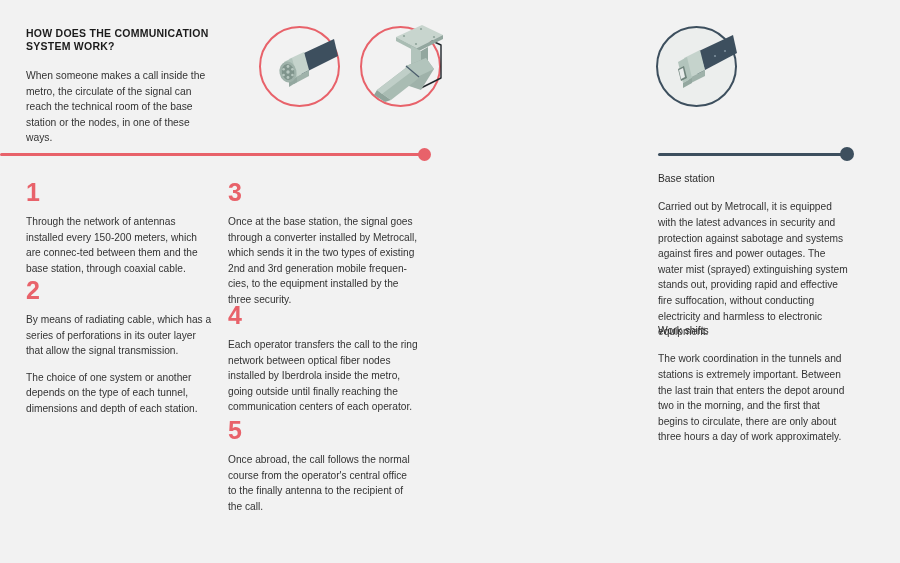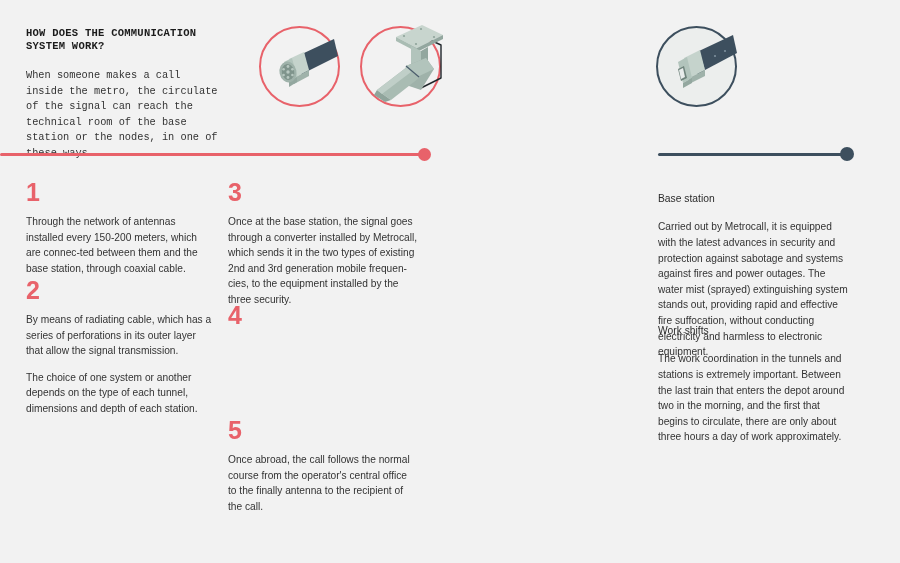--- a/index.html
+++ b/index.html
@@ -11,21 +11,21 @@
     width: 900px;
     height: 563px;
     position: relative;
     overflow: hidden;
     font-family: "Liberation Sans", sans-serif;
     color: #2b2b2b;
     -webkit-font-smoothing: antialiased;
   }
 
   
-  .abs { position: absolute; font-family: Liberation Mono, monospace; }
+  .abs { position: absolute; }
 
   
   #intro {
     left: 26px;
     top: 27px;
     width: 192px;
   }
   #intro .headline {
     font-size: 10.5px;
     font-weight: bold;
@@ -131,21 +131,21 @@
     color: #2b2b2b;
     margin: 0 0 14px 0;
     line-height: 1.3;
   }
   .rsection p {
     font-size: 10.2px;
     line-height: 1.53;
     color: #333333;
     margin: 0;
   }
-  #rsection-base  { top: 192px; }
+  #rsection-base  { top: 172px; }
   #rsection-shift { top: 324px; }
 </style>
 </head>
 <body>
 
 <div class="abs" id="intro">
   <h1 class="headline">HOW DOES THE COMMUNICATION SYSTEM WORK?</h1>
   <p class="lede">When someone makes a call inside the metro, the circulate of the signal can reach the technical room of the base station or the nodes, in one of these ways.</p>
 </div>
 
@@ -227,20 +227,21 @@
   <p>The choice of one system or another depends on the type of each tunnel, dimensions and depth of each station.</p>
 </div>
 
 <div class="step" id="step-3">
   <div class="num">3</div>
   <p>Once at the base station, the signal goes through a converter installed by Metrocall, which sends it in the two types of existing 2nd and 3rd generation mobile frequen-cies, to the equipment installed by the three security.</p>
 </div>
 
 <div class="step" id="step-4">
   <div class="num">4</div>
+  <p>Each operator transfers the call to the ring network between optical fiber nodes installed by Iberdrola inside the metro, going outside until finally reaching the communication centers of each operator.</p>
 </div>
 
 <div class="step" id="step-5">
   <div class="num">5</div>
   <p>Once abroad, the call follows the normal course from the operator's central office to the finally antenna to the recipient of the call.</p>
 </div>
 
 <div class="rsection" id="rsection-base">
   <h3>Base station</h3>
   <p>Carried out by Metrocall, it is equipped with the latest advances in security and protection against sabotage and systems against fires and power outages. The water mist (sprayed) extinguishing system stands out, providing rapid and effective fire suffocation, without conducting electricity and harmless to electronic equipment.</p>

